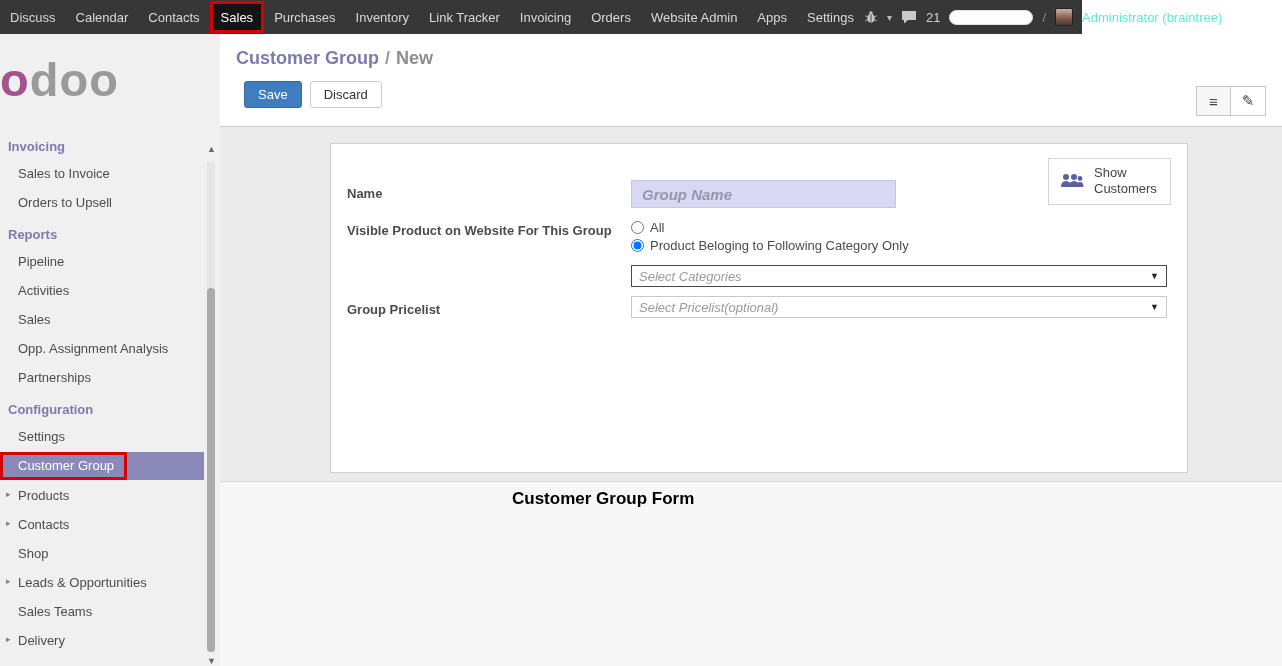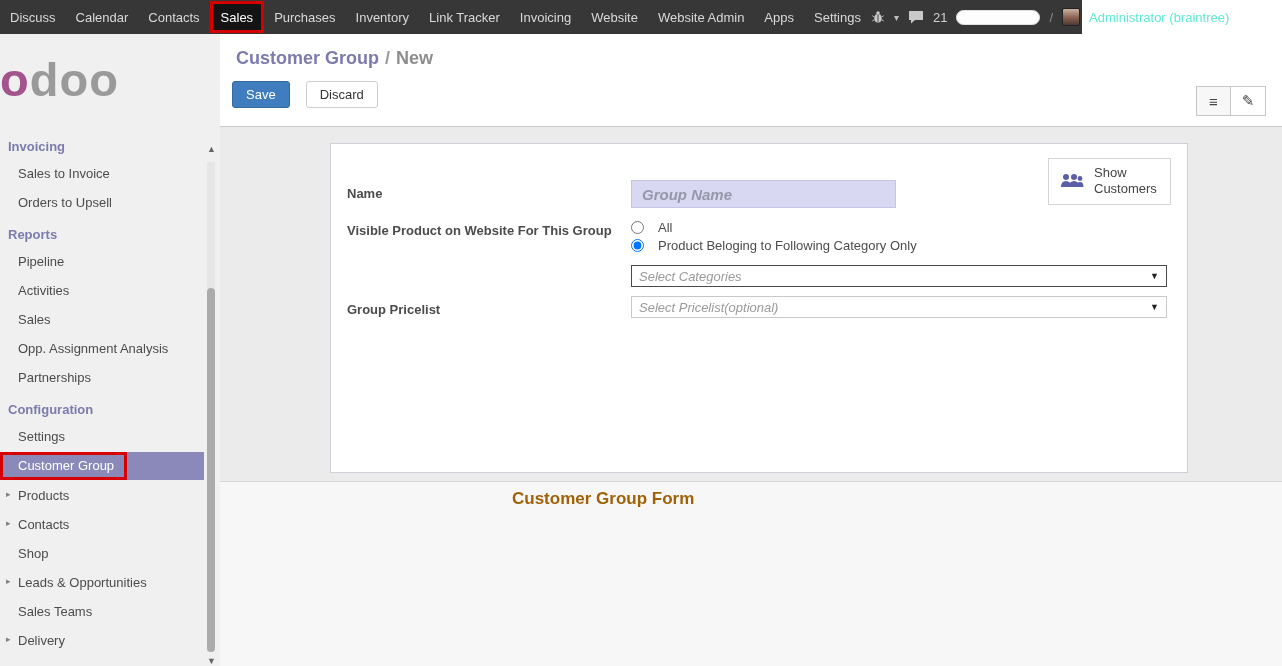--- a/index.html
+++ b/index.html
@@ -53,21 +53,21 @@
 
   
   .main-header {
     position:absolute; left:220px; top:34px; right:0; height:93px;
     background:#fff; border-bottom:1px solid #c9c9c9;
   }
   .breadcrumb { padding:14px 0 0 16px; font-size:18px;font-weight:bold; }
   .bc-link { color:#7c7bad; cursor:pointer; }
   .bc-sep { color:#9a9a9a; margin:0 6px; }
   .bc-current { color:#8d8d8d; }
-  .btn-row { padding:12px 16px 0 12px; display:flex; gap:16px; align-items:flex-start; }
+  .btn-row { padding:12px 16px 0 24px; display:flex; gap:8px; align-items:flex-start; }
   .btn { font-size:13px; padding:5px 13px; border-radius:3px; border:1px solid #ccc;
          background:#fff; color:#333; cursor:pointer; }
   .btn-primary { background:#3f7dbe; border-color:#35699f; color:#fff; }
   .view-switch { position:absolute; right:16px; top:52px; display:flex; }
   .vs-btn { width:35px; height:30px; border:1px solid #c6c6c6; background:#f7f7f7;
             display:flex; align-items:center; justify-content:center; color:#444;
             font-size:15px; cursor:pointer; }
   .vs-btn + .vs-btn { border-left:none; }
   .vs-btn.active { background:#fff; }
 
@@ -87,50 +87,50 @@
   .form-grid {
     margin-top:36px; display:grid; grid-template-columns:268px 1fr;
     column-gap:16px; row-gap:9px; padding:0 20px 0 16px; color:#4c4c4c;
   }
   .flabel { font-weight:bold; padding-top:6px; }
   .name-input {
     width:265px; height:28px; background:#d9d8f2; border:1px solid #c6c5e6;
     padding:0 10px; font-size:15px; color:#333; font-family:"Liberation Sans",sans-serif;
   }
   .name-input::placeholder { color:#9697ab; font-style:italic; font-weight:bold; opacity:1; }
-  .radios label { display:flex; align-items:center; gap:14px; margin:3px 0; cursor:pointer; }
+  .radios label { display:flex; align-items:center; gap:6px; margin:3px 0; cursor:pointer; }
   .radios input { margin:0; }
   .sel {
     grid-column:2; height:22px; background:#fff; border:1px solid #c9c9c9;
     display:flex; align-items:center; justify-content:space-between;
     padding:0 7px; cursor:pointer;
   }
   .sel .ph { font-style:italic; color:#9a9a9a; }
   .sel .caret { font-size:9px; color:#222; }
   .sel.sel-dark { border-color:#4a4a4a; }
   .caption {
-    position:absolute; left:292px; top:362px; font-size:17px; font-weight:bold; color:#a16207;
+    position:absolute; left:292px; top:362px; font-size:17px; font-weight:bold; color:#000000;
   }
 
   svg { display:block; }
 </style>
 </head>
 <body>
 
 <div class="topbar">
   <div class="menus">
     <div class="menu-item">Discuss</div>
     <div class="menu-item">Calendar</div>
     <div class="menu-item">Contacts</div>
     <div class="menu-item sales">Sales</div>
     <div class="menu-item">Purchases</div>
     <div class="menu-item">Inventory</div>
     <div class="menu-item">Link Tracker</div>
     <div class="menu-item">Invoicing</div>
-    <div class="menu-item">Website</div>
+    <div class="menu-item">Orders</div>
     <div class="menu-item">Website Admin</div>
     <div class="menu-item">Apps</div>
     <div class="menu-item">Settings</div>
   </div>
   <div class="systray">
     <span>
       <svg width="14" height="14" viewBox="0 0 16 16">
         <ellipse cx="8" cy="9.5" rx="4.2" ry="5" fill="#c9c9c9"></ellipse>
         <circle cx="8" cy="3.4" r="2" fill="#c9c9c9"></circle>
         <line x1="8" y1="5" x2="8" y2="14" stroke="#373737" stroke-width="1"></line>

